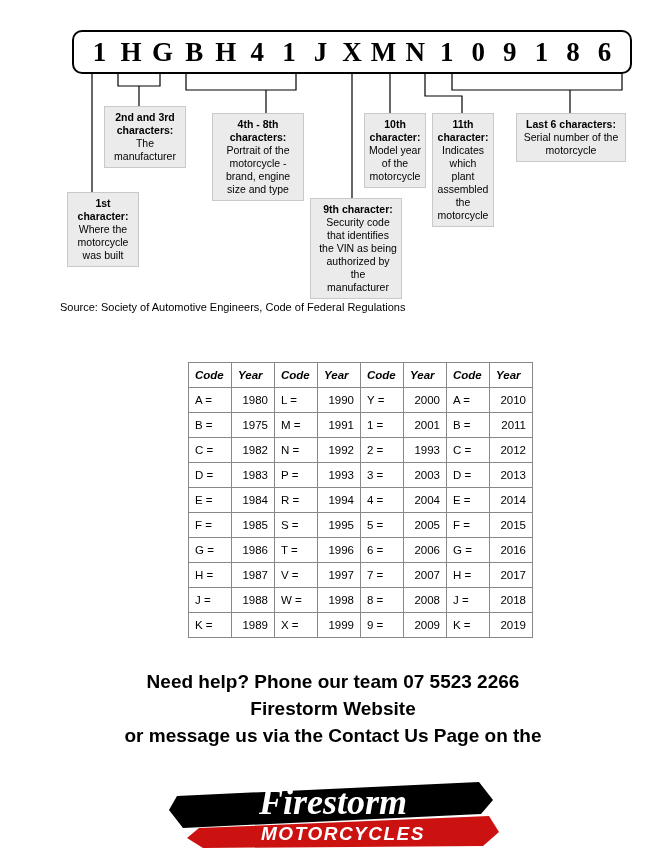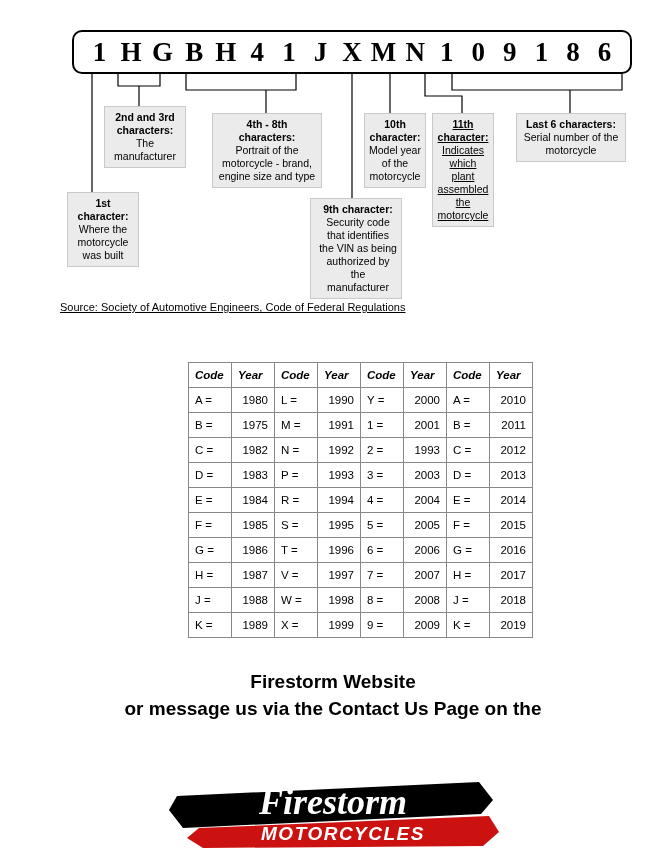--- a/index.html
+++ b/index.html
@@ -60,34 +60,33 @@
     font-size: 10.5px;
     line-height: 13px;
     text-align: center;
     padding: 4px 4px;
     box-sizing: border-box;
   }
   .callout .hd { font-weight: bold; display: block; }
 
   #callout-1  { left: 55px;  top: 192px; width: 72px; margin-left: 12px; }
   #callout-23 { left: 104px; top: 106px; width: 82px; }
-  #callout-48 { left: 212px; top: 113px; width: 110px; }
+  #callout-48 { left: 212px; top: 113px; width: 92px; }
   #callout-9  { left: 310px; top: 198px; width: 92px; padding-left: 8px; }
   #callout-10 { left: 364px; top: 113px; width: 62px; }
-  #callout-11 { left: 432px; top: 113px; width: 62px; text-decoration: underline; }
+  #callout-11 { left: 432px; top: 113px; width: 62px; }
   #callout-last6 { left: 516px; top: 113px; width: 110px; }
 
   
   #source-line {
     position: absolute;
     left: 60px;
     top: 301px;
     font-size: 11px;
     color: #000;
-    text-decoration: underline;
   }
 
   
   #year-table {
     position: absolute;
     left: 188px;
     top: 362px;
     border-collapse: collapse;
     font-size: 11.5px;
   }
@@ -322,20 +321,21 @@
       <td class="year">1999</td>
       <td class="code">9 =</td>
       <td class="year">2009</td>
       <td class="code">K =</td>
       <td class="year">2019</td>
     </tr>
   </tbody>
 </table>
 
 <div id="help-text">
+  <div>Need help?  Phone our team 07 5523 2266</div>
   <div>Firestorm Website</div>
   <div>or message us via the Contact Us Page on the</div>
 </div>
 
 <div id="logo">
   <svg width="340" height="82" viewBox="0 0 340 82" xmlns="http://www.w3.org/2000/svg">
     <g>
 
       <path d="M14,26 L316,12 L330,30 L318,44 L20,58 L6,40 Z" fill="#000000"></path>
       <text x="170" y="44" text-anchor="middle" font-family="Liberation Serif, serif" font-size="36" font-style="italic" font-weight="bold" fill="#ffffff">Firestorm</text>

